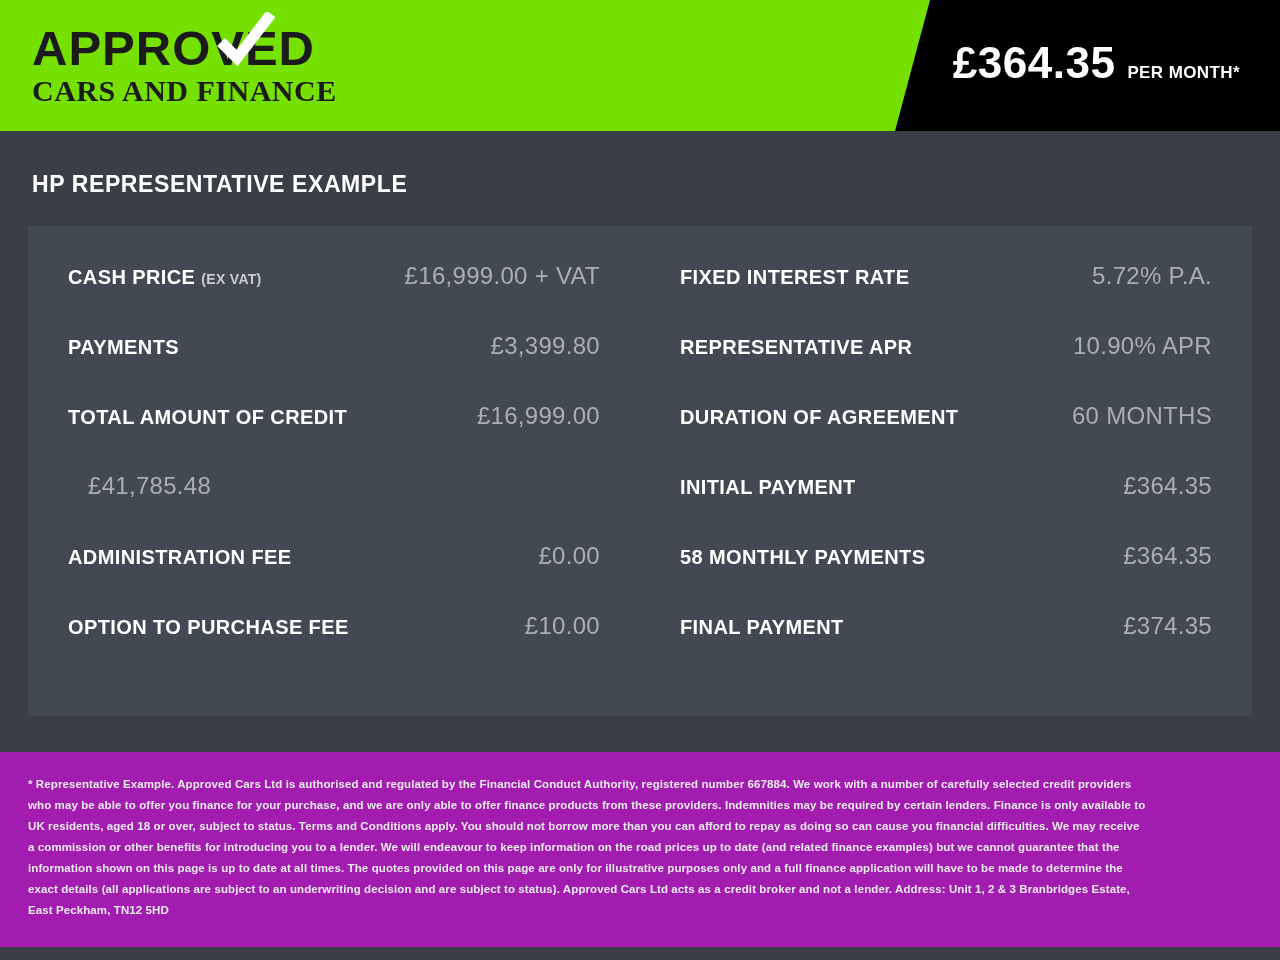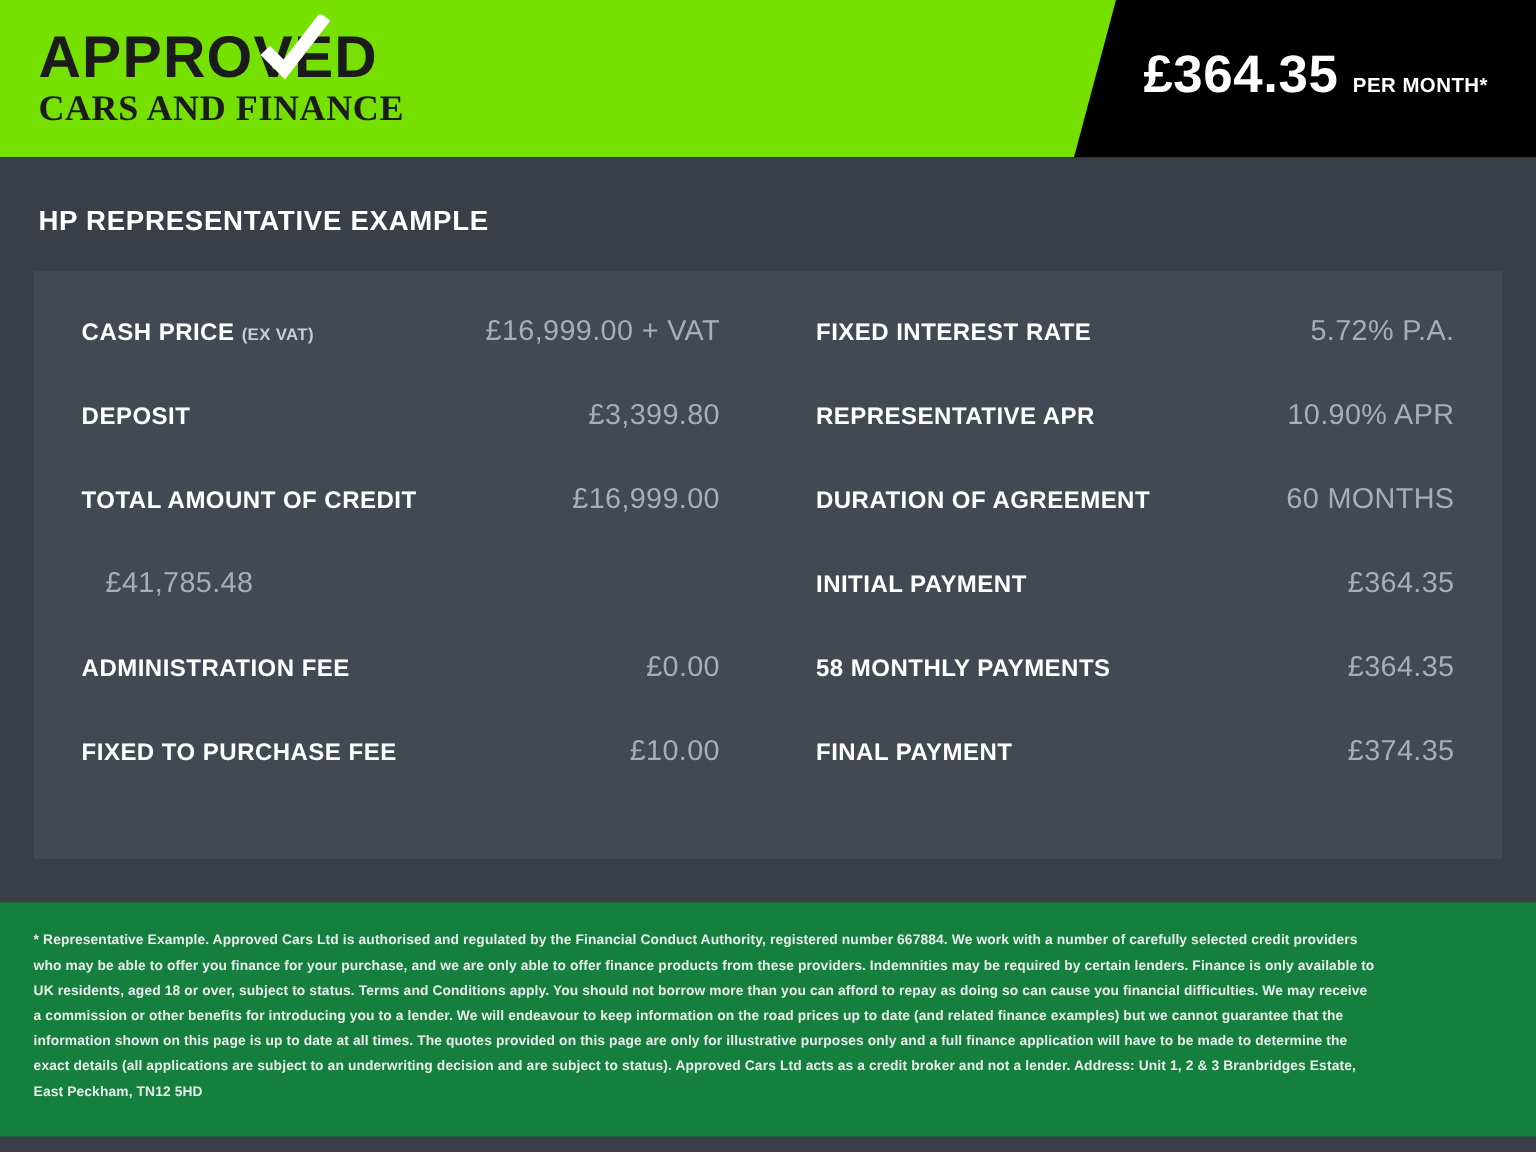--- a/index.html
+++ b/index.html
@@ -137,21 +137,21 @@
     font-size: 24px;
     color: #a9adb4;
     letter-spacing: 0.3px;
     white-space: nowrap;
     margin-left: 20px;
   }
 
   
   .footer {
     margin-top: 36px;
-    background: #15803d;
+    background: #a21caf;
     padding: 22px 28px 26px 28px;
     min-height: 170px;
   }
   .footer p {
     margin: 0;
     font-size: 11.5px;
     font-weight: bold;
     line-height: 21px;
     color: #e8eaec;
     letter-spacing: 0.1px;
@@ -193,21 +193,21 @@
 
         <div class="row">
           <div class="row-label">
             <span>CASH PRICE</span><span class="sub">(EX VAT)</span>
           </div>
           <div class="row-value">£16,999.00 + VAT</div>
         </div>
 
         <div class="row">
           <div class="row-label">
-            <span>DEPOSIT</span><span class="sub"></span>
+            <span>PAYMENTS</span><span class="sub"></span>
           </div>
           <div class="row-value">£3,399.80</div>
         </div>
 
         <div class="row">
           <div class="row-label">
             <span>TOTAL AMOUNT OF CREDIT</span><span class="sub"></span>
           </div>
           <div class="row-value">£16,999.00</div>
         </div>
@@ -218,21 +218,21 @@
 
         <div class="row">
           <div class="row-label">
             <span>ADMINISTRATION FEE</span><span class="sub"></span>
           </div>
           <div class="row-value">£0.00</div>
         </div>
 
         <div class="row">
           <div class="row-label">
-            <span>FIXED TO PURCHASE FEE</span><span class="sub"></span>
+            <span>OPTION TO PURCHASE FEE</span><span class="sub"></span>
           </div>
           <div class="row-value">£10.00</div>
         </div>
 
       </div>
 
       <div class="panel">
 
         <div class="row">
           <div class="row-label">

